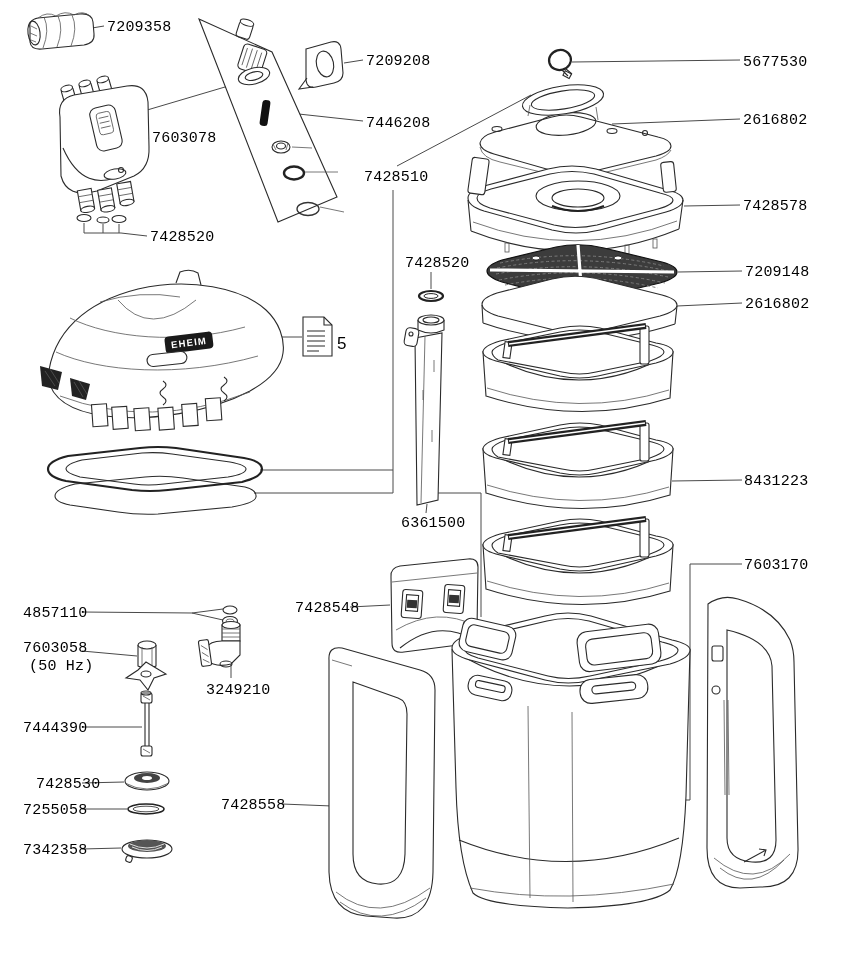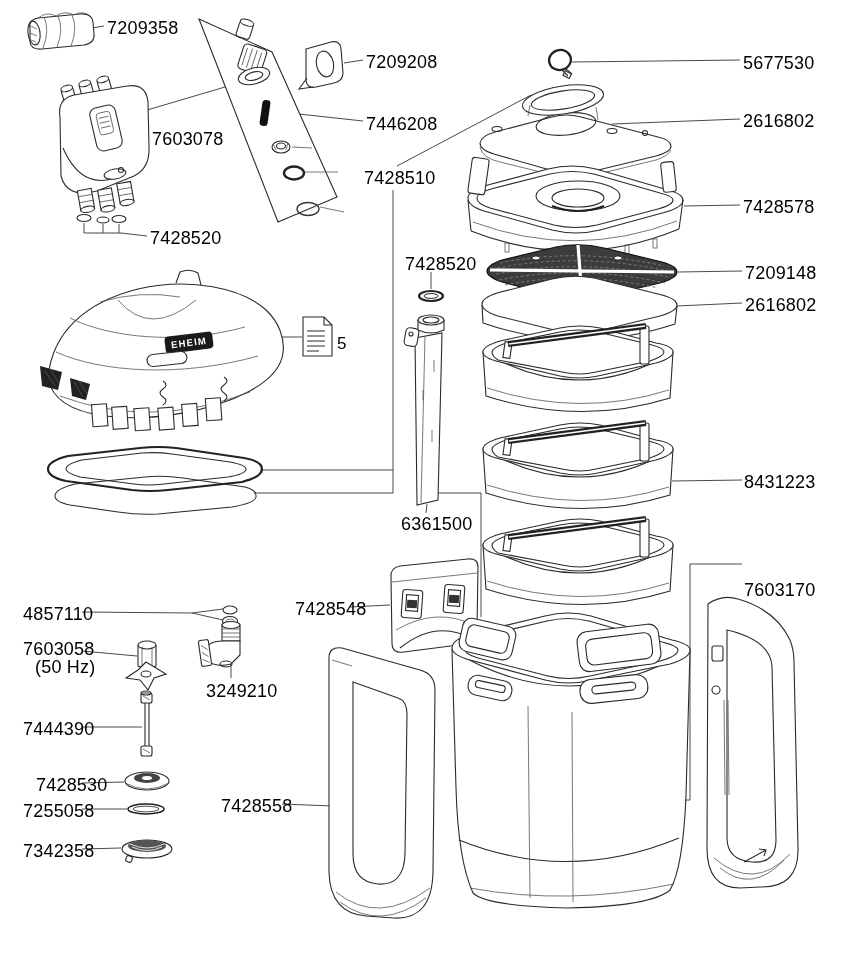--- a/index.html
+++ b/index.html
@@ -1,21 +1,21 @@
 <!DOCTYPE html>
 <html><head>
 <meta charset="utf-8">
 <style>
   html,body{margin:0;padding:0;background:#fff;}
   #stage{position:relative;width:846px;height:956px;background:#ffffff;overflow:hidden;
          font-family:"Liberation Sans",sans-serif;}
   #art{position:absolute;left:0;top:0;}
-  .lbl{position:absolute;font-size:18px;line-height:18px;color:#000;
-       letter-spacing:.2px;white-space:nowrap;}
-  .lbl .sub{display:block;margin-left:12px;}
+  .lbl{position:absolute;font-size:15px;line-height:18px;color:#000;
+       letter-spacing:.2px;white-space:nowrap;font-family:Liberation Mono, monospace;}
+  .lbl .sub{display:block;margin-left:6px;}
   svg .ln{stroke:#4a4a4a;stroke-width:1;fill:none;}
   svg .st{stroke:#2b2b2b;stroke-width:1.1;fill:none;}
   svg .wf{stroke:#2b2b2b;stroke-width:1.1;fill:#ffffff;}
   svg .thin{stroke:#555;stroke-width:.8;fill:none;}
 </style>
 </head>
 <body>
 
 <div id="stage">
 
@@ -387,21 +387,21 @@
   <div class="lbl" style="left:366px;top:115px">7446208</div>
   <div class="lbl" style="left:364px;top:169px">7428510</div>
   <div class="lbl" style="left:150px;top:229px">7428520</div>
   <div class="lbl" style="left:405px;top:255px">7428520</div>
   <div class="lbl" style="left:743px;top:54px">5677530</div>
   <div class="lbl" style="left:743px;top:112px">2616802</div>
   <div class="lbl" style="left:743px;top:198px">7428578</div>
   <div class="lbl" style="left:745px;top:264px">7209148</div>
   <div class="lbl" style="left:745px;top:296px">2616802</div>
   <div class="lbl" style="left:744px;top:473px">8431223</div>
-  <div class="lbl" style="left:744px;top:581px">7603170</div>
+  <div class="lbl" style="left:744px;top:557px">7603170</div>
   <div class="lbl" style="left:401px;top:515px">6361500</div>
   <div class="lbl" style="left:295px;top:600px">7428548</div>
   <div class="lbl" style="left:23px;top:605px">4857110</div>
   <div class="lbl" style="left:23px;top:640px">
     <span style="display:block">7603058</span>
     <span class="sub">(50 Hz)</span>
   </div>
   <div class="lbl" style="left:206px;top:682px">3249210</div>
   <div class="lbl" style="left:23px;top:720px">7444390</div>
   <div class="lbl" style="left:36px;top:776px">7428530</div>

